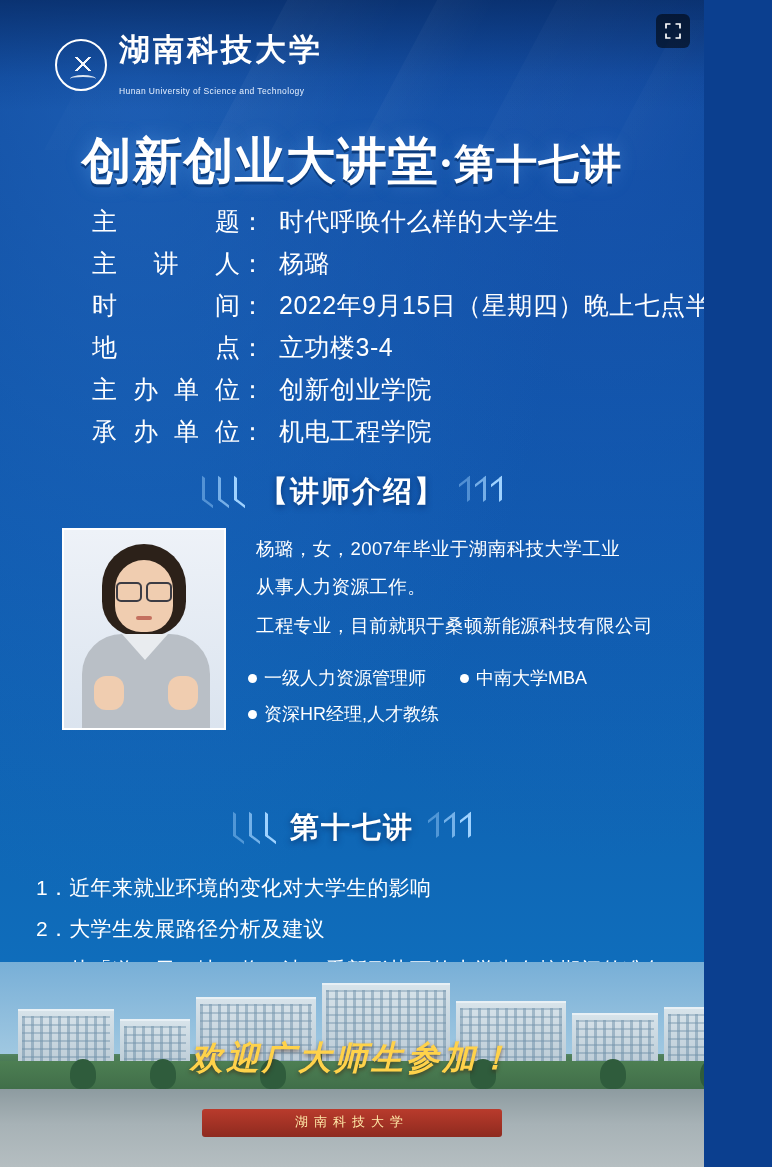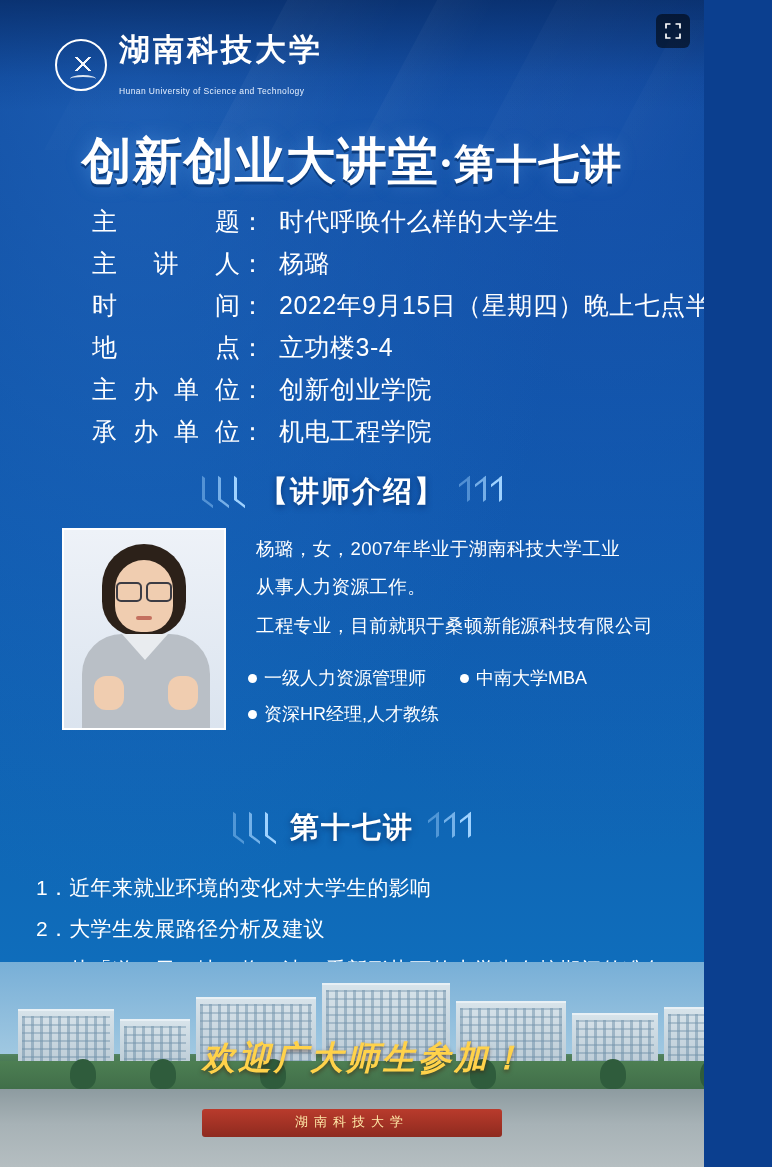--- a/index.html
+++ b/index.html
@@ -288,21 +288,21 @@
     background: linear-gradient(180deg, #b93b2c 0%, #8e2a1f 100%);
     border-radius: 3px;
   }
   .gate-txt {
     position:absolute; left:50%; transform:translateX(-50%); bottom: 36px;
     font-family:"DejaVu Serif", serif; font-size: 13px; color:#ffe9a8; letter-spacing: 6px;
     white-space: nowrap;
   }
   .welcome {
     position: absolute;
-    left: 12px; bottom: 86px; width: 100%;
+    left: 0; bottom: 86px; width: 100%;
     text-align: center;
     font-family: "DejaVu Serif", serif;
     font-weight: 700;
     font-style: italic;
     font-size: 33px;
     letter-spacing: 3px;
     color: #ffd24a;
     text-shadow: 0 2px 4px rgba(60,20,0,.55);
     white-space: nowrap;
     z-index: 6;

